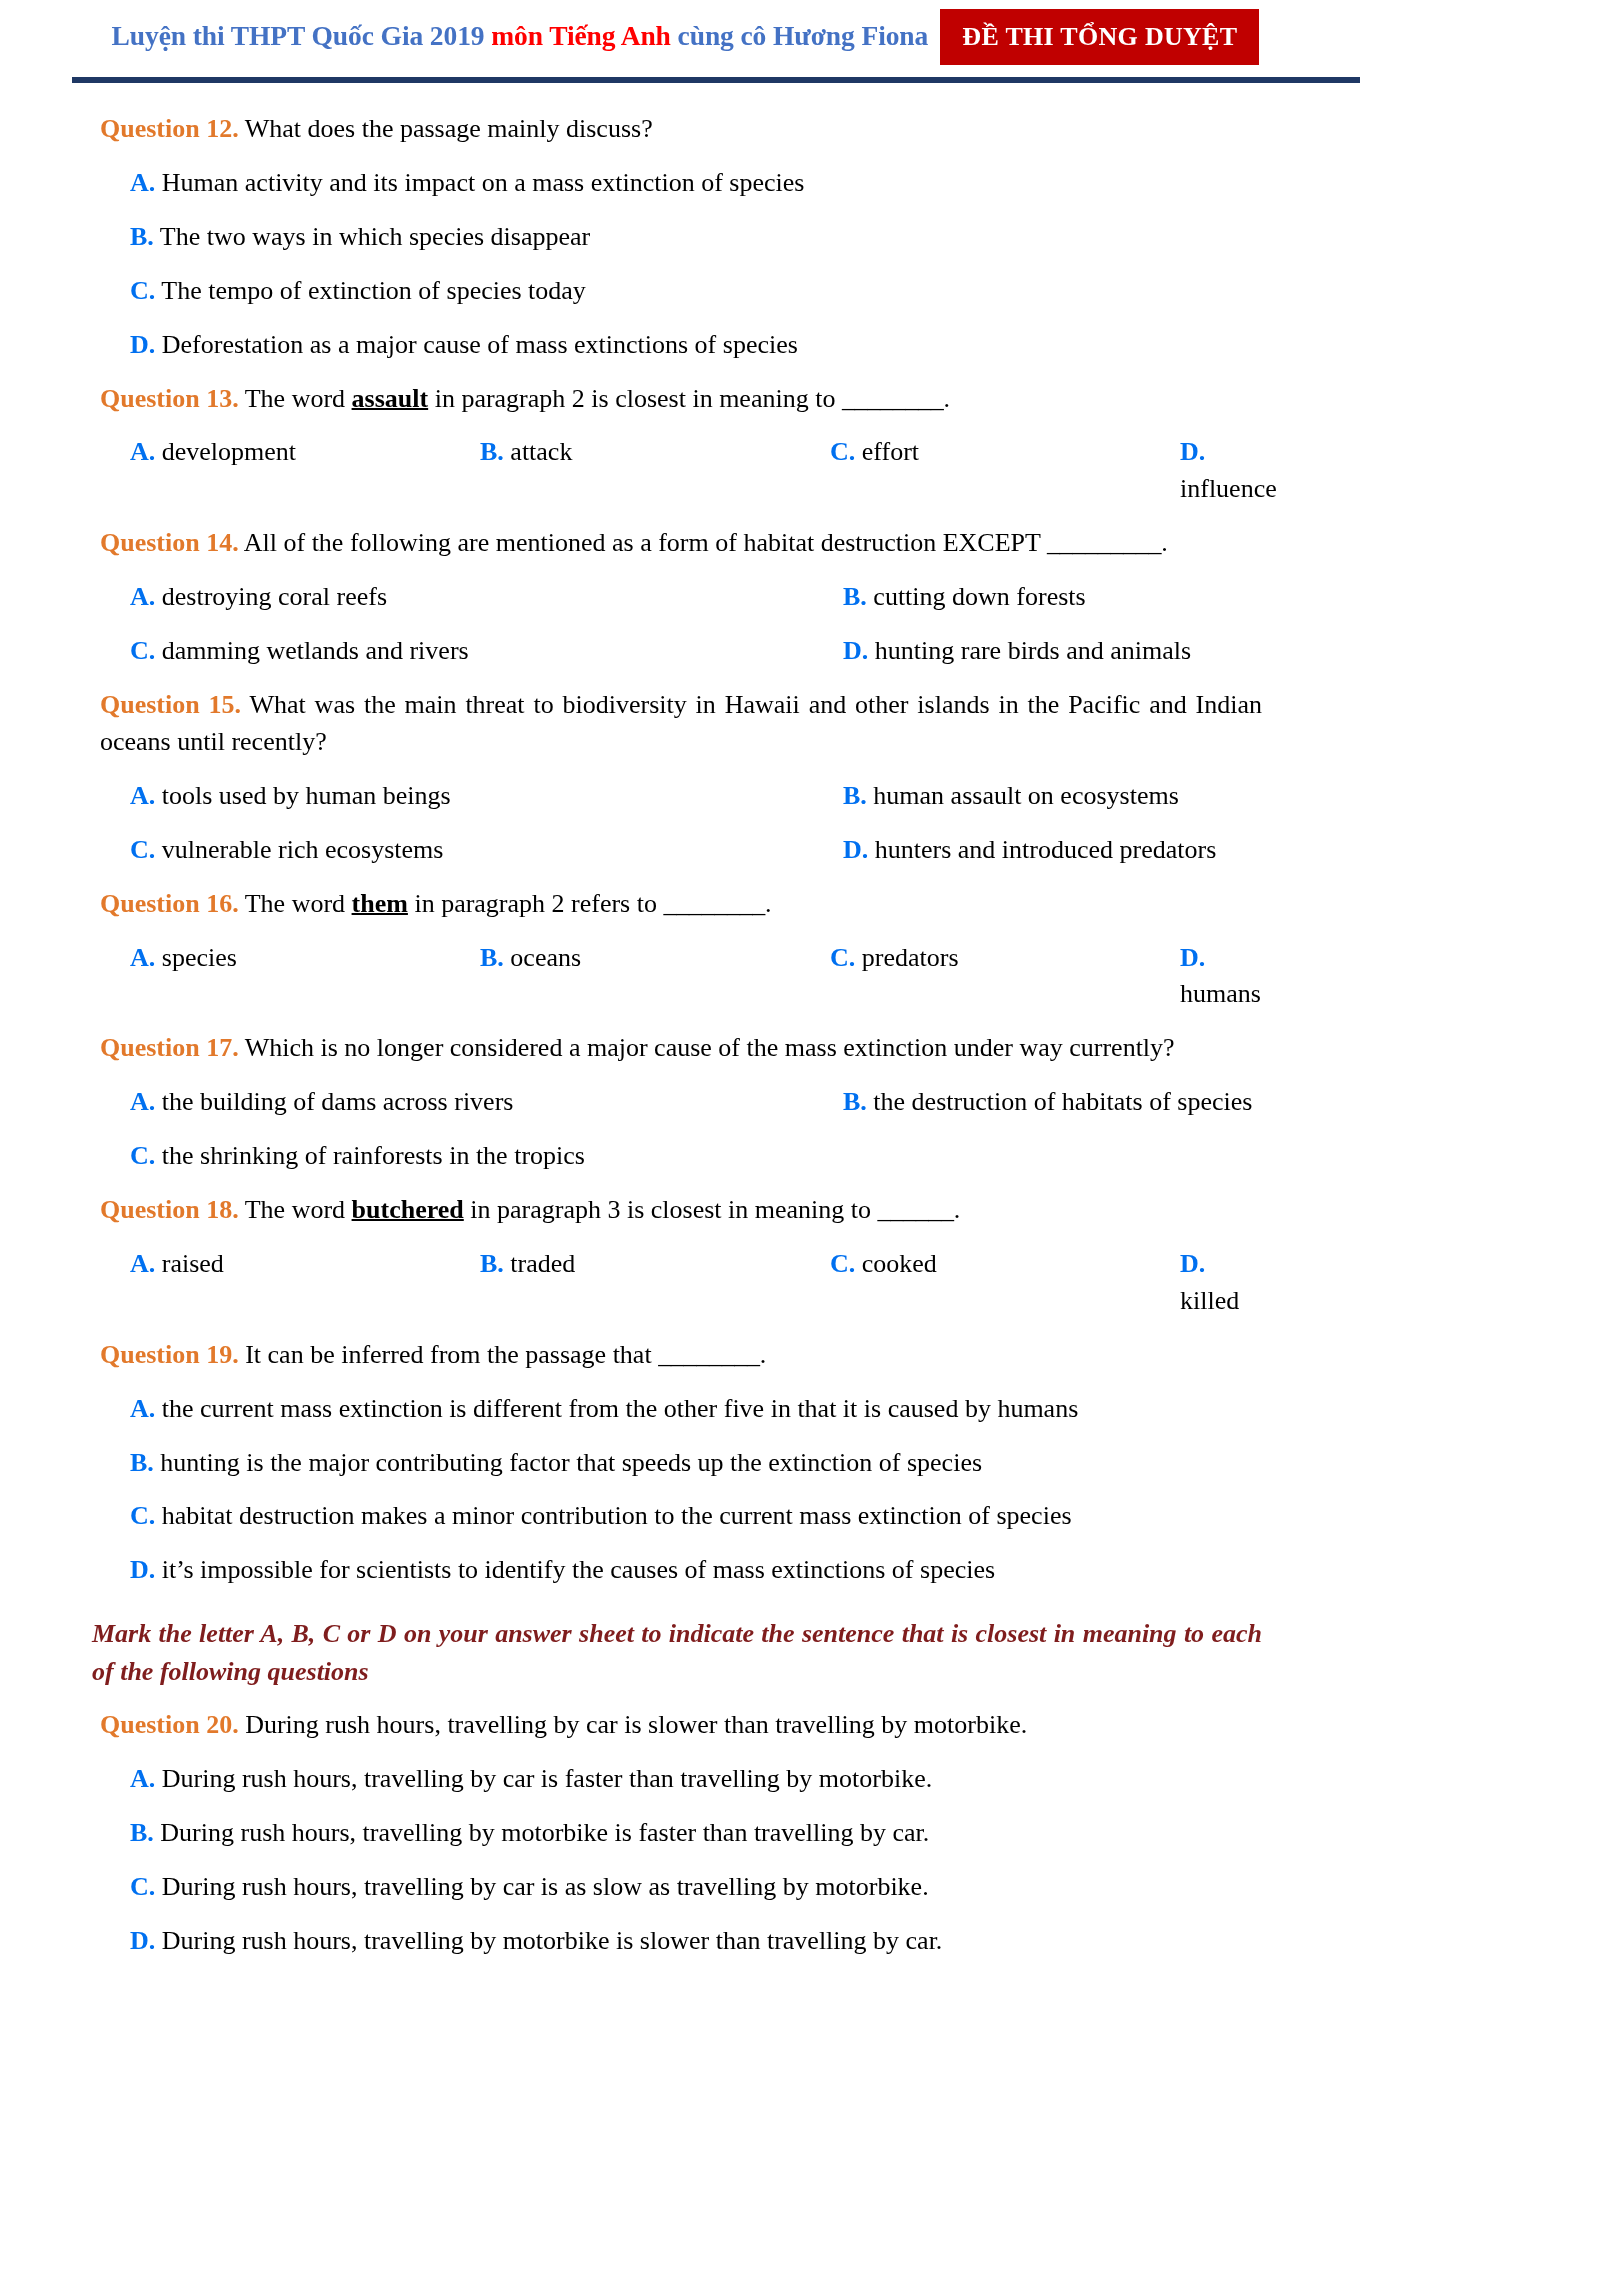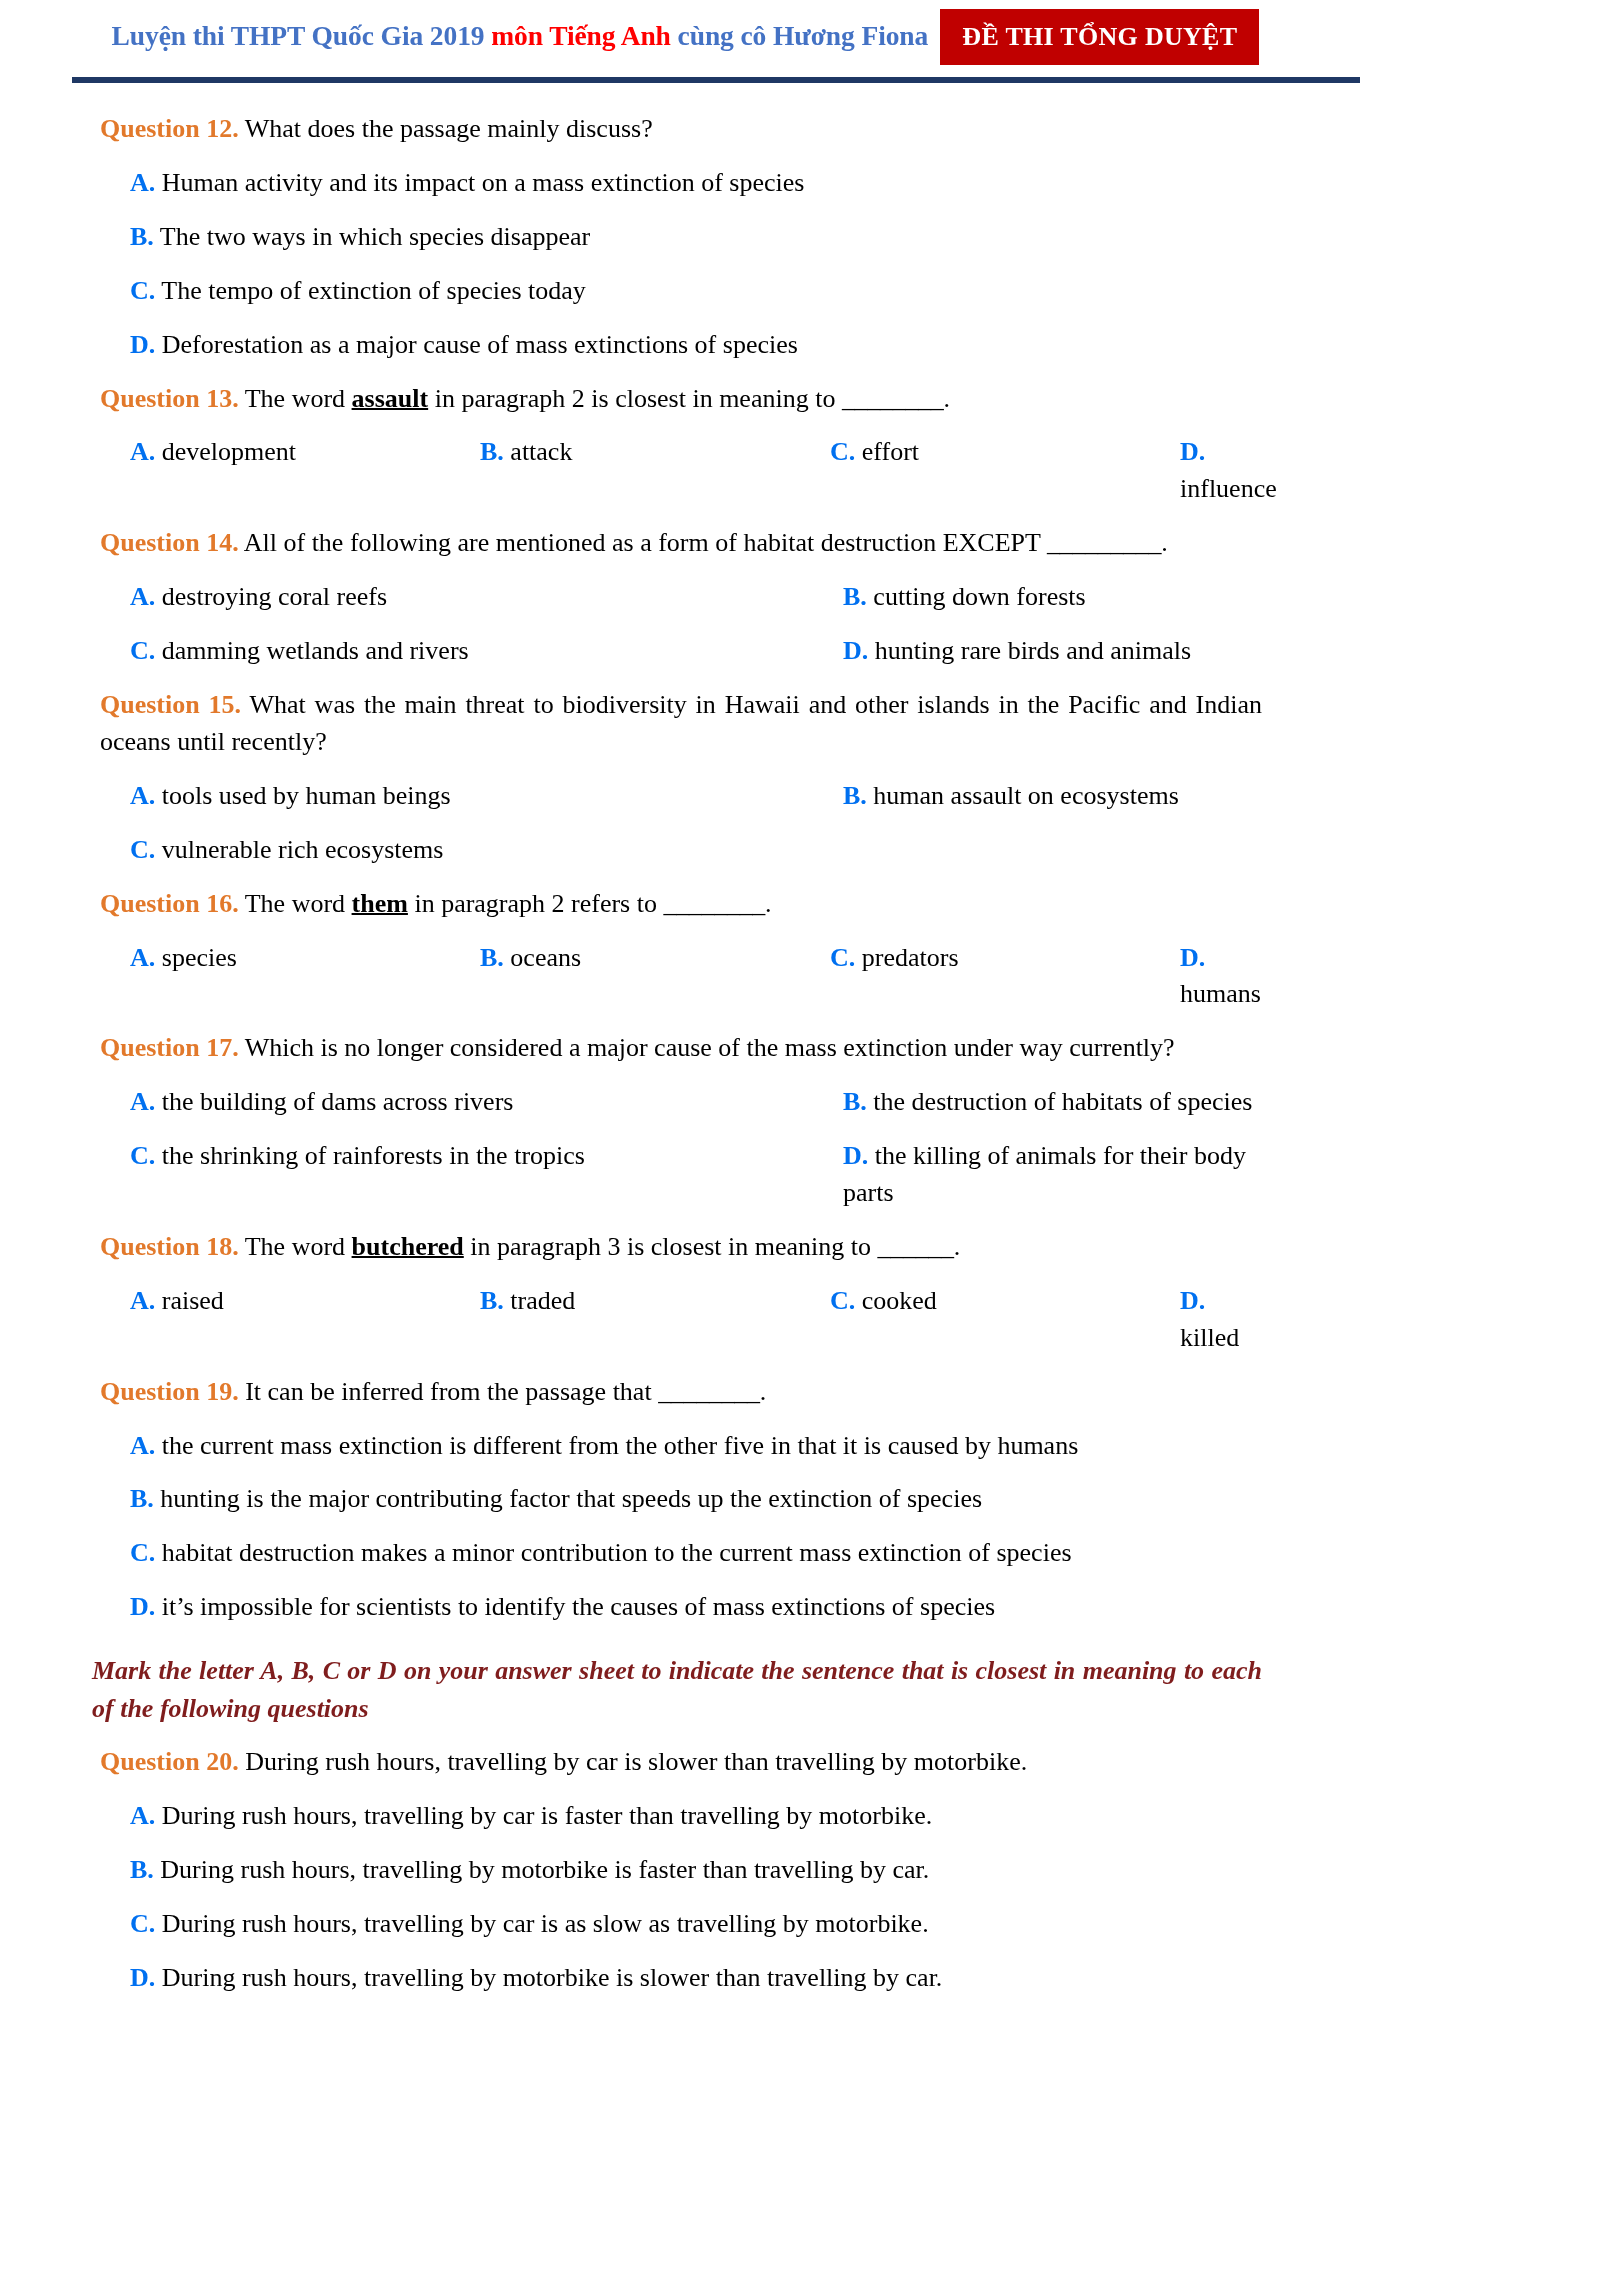--- a/index.html
+++ b/index.html
@@ -187,20 +187,21 @@
 
     <p class="qline last-line-left">
       <span class="qnum">Question 15.</span><span> What was the main threat to biodiversity in Hawaii and other islands in the Pacific and Indian oceans until recently?</span>
     </p>
     <div class="opt-row cols2">
       <span class="cell"><span class="opt-letter">A.</span><span> tools used by human beings</span></span>
       <span class="cell"><span class="opt-letter">B.</span><span> human assault on ecosystems</span></span>
     </div>
     <div class="opt-row cols2">
       <span class="cell"><span class="opt-letter">C.</span><span> vulnerable rich ecosystems</span></span>
+      <span class="cell"><span class="opt-letter">D.</span><span> hunters and introduced predators</span></span>
     </div>
 
     <p class="qline last-line-left">
       <span class="qnum">Question 16.</span><span> The word </span><span class="kw">them</span><span> in paragraph 2 refers to </span><span class="blank">________.</span>
     </p>
     <div class="opt-row cols4">
       <span class="cell"><span class="opt-letter">A.</span><span> species</span></span>
       <span class="cell"><span class="opt-letter">B.</span><span> oceans</span></span>
       <span class="cell"><span class="opt-letter">C.</span><span> predators</span></span>
       <span class="cell"><span class="opt-letter">D.</span><span> humans</span></span>
@@ -208,21 +209,20 @@
 
     <p class="qline last-line-left">
       <span class="qnum">Question 17.</span><span> Which is no longer considered a major cause of the mass extinction under way currently?</span>
     </p>
     <div class="opt-row cols2">
       <span class="cell"><span class="opt-letter">A.</span><span> the building of dams across rivers</span></span>
       <span class="cell"><span class="opt-letter">B.</span><span> the destruction of habitats of species</span></span>
     </div>
     <div class="opt-row cols2">
       <span class="cell"><span class="opt-letter">C.</span><span> the shrinking of rainforests in the tropics</span></span>
-      <span class="cell"><span class="opt-letter">D.</span><span> the killing of animals for their body parts</span></span>
     </div>
 
     <p class="qline last-line-left">
       <span class="qnum">Question 18.</span><span> The word </span><span class="kw">butchered</span><span> in paragraph 3 is closest in meaning to </span><span class="blank">______.</span>
     </p>
     <div class="opt-row cols4">
       <span class="cell"><span class="opt-letter">A.</span><span> raised</span></span>
       <span class="cell"><span class="opt-letter">B.</span><span> traded</span></span>
       <span class="cell"><span class="opt-letter">C.</span><span> cooked</span></span>
       <span class="cell"><span class="opt-letter">D.</span><span> killed</span></span>

